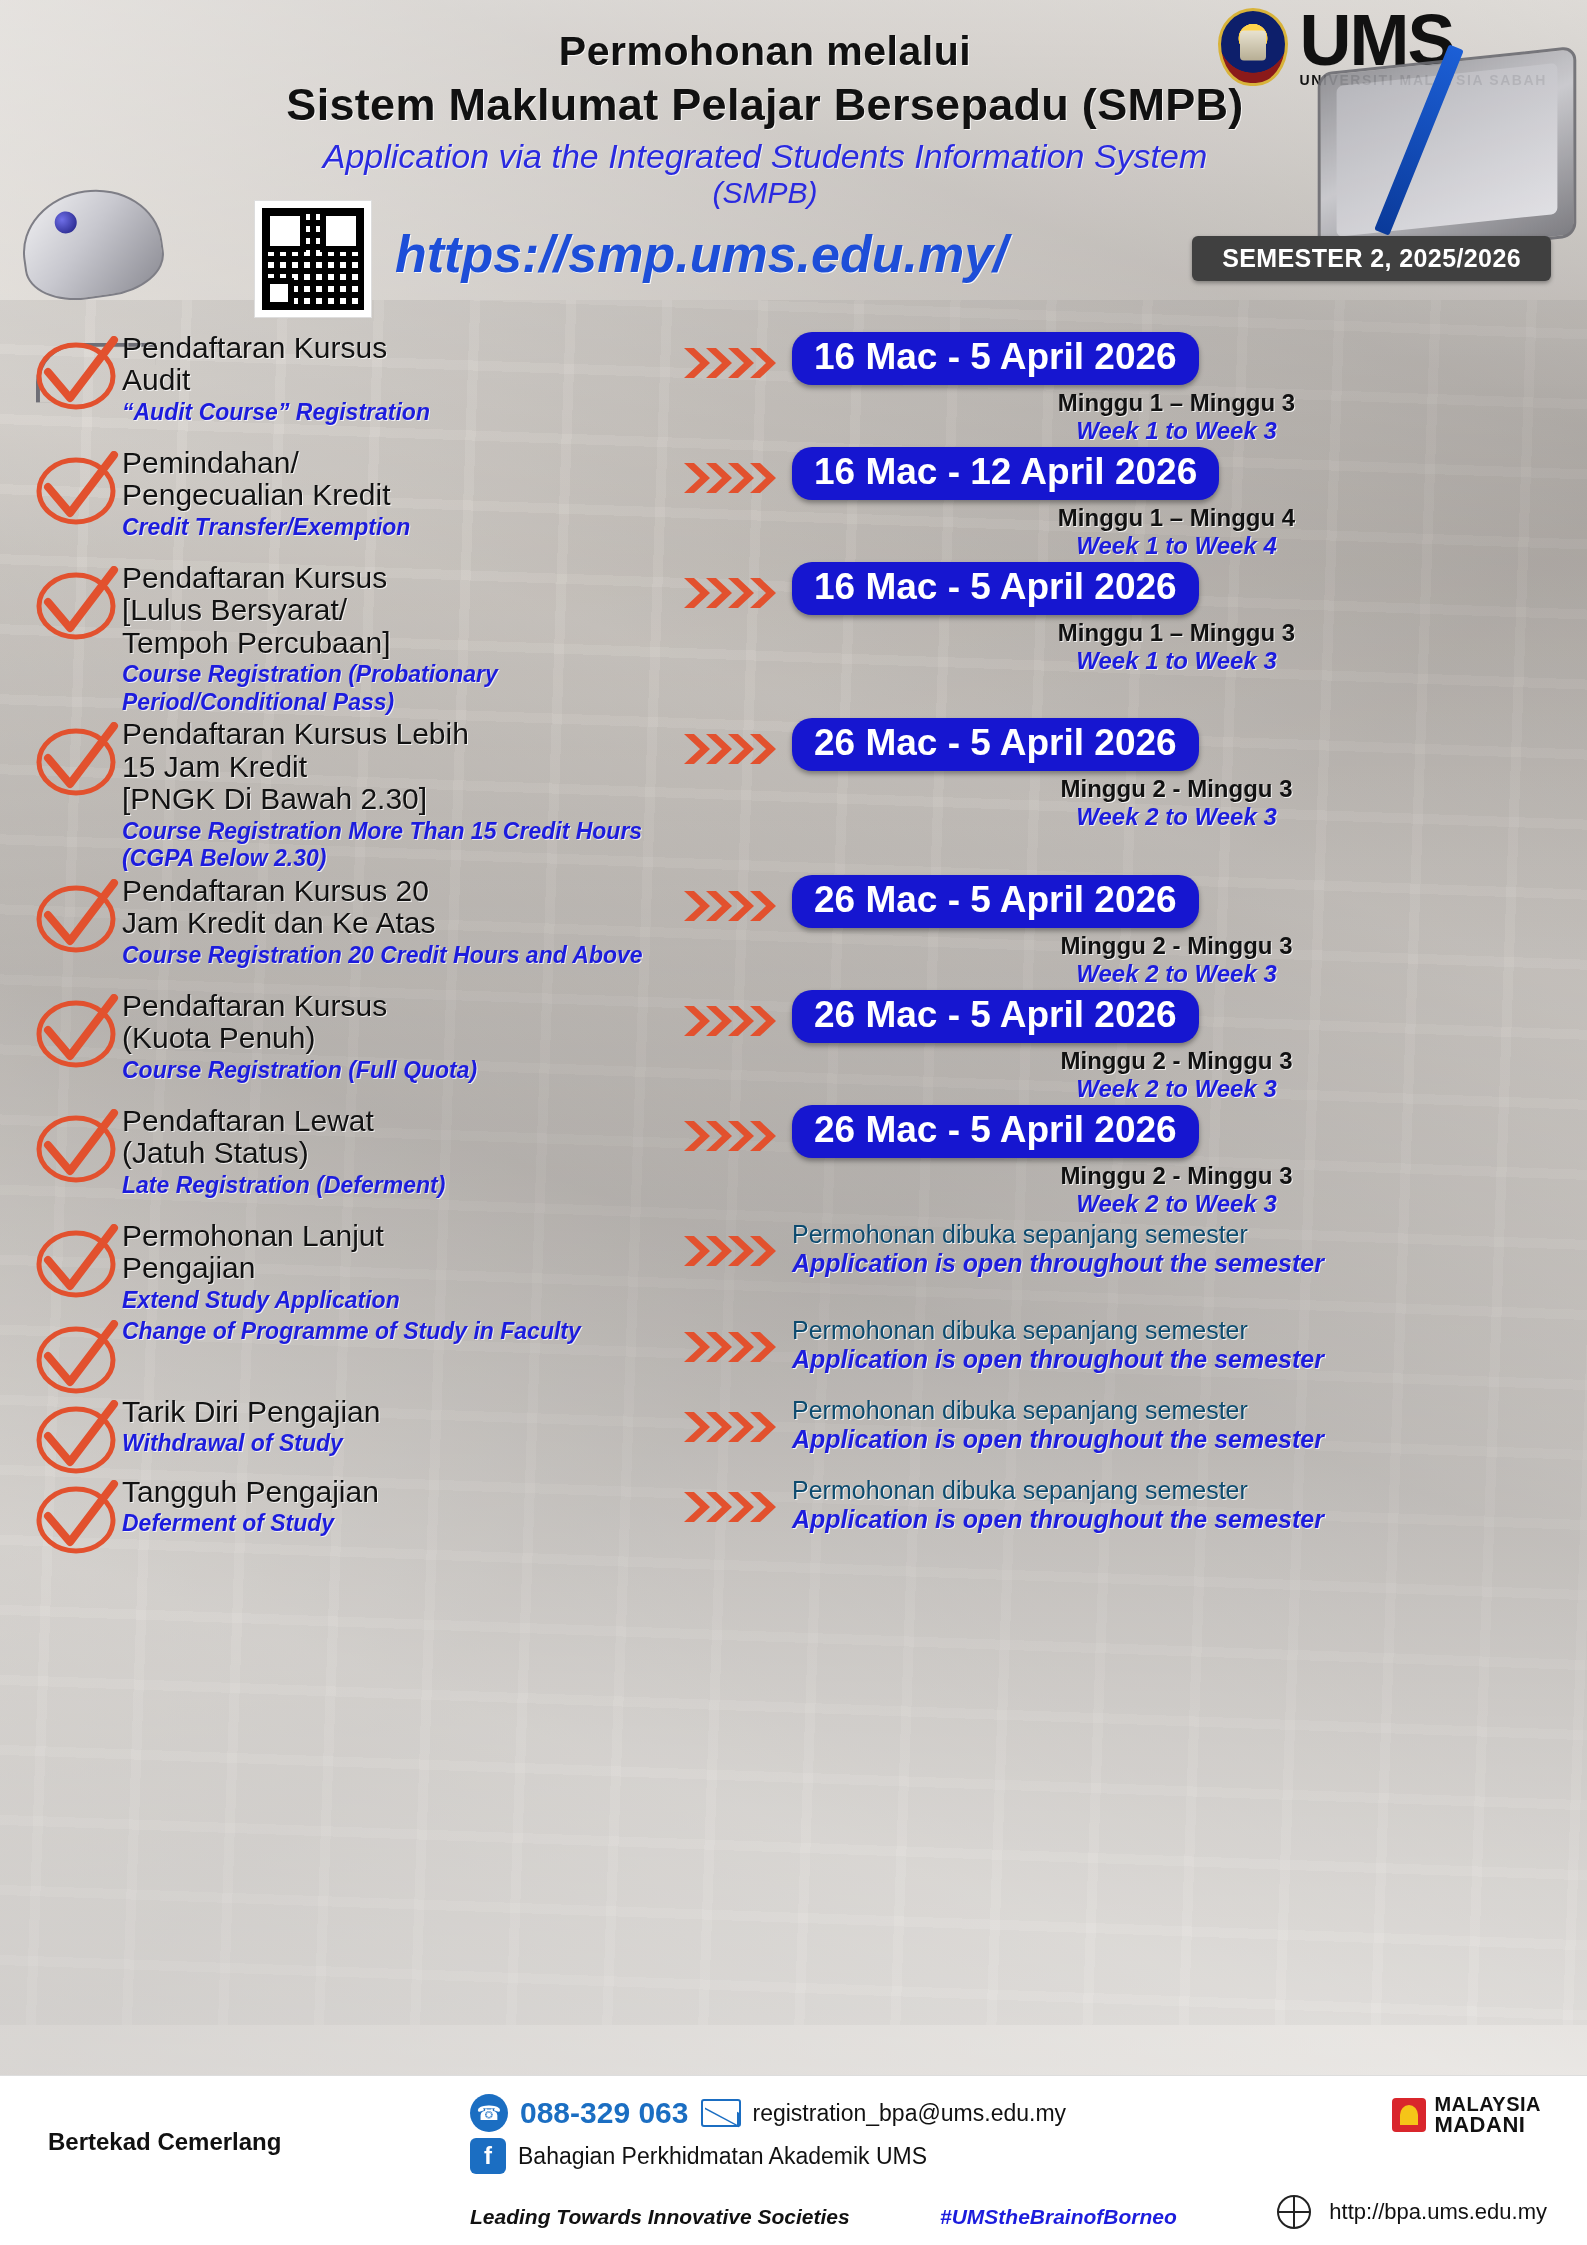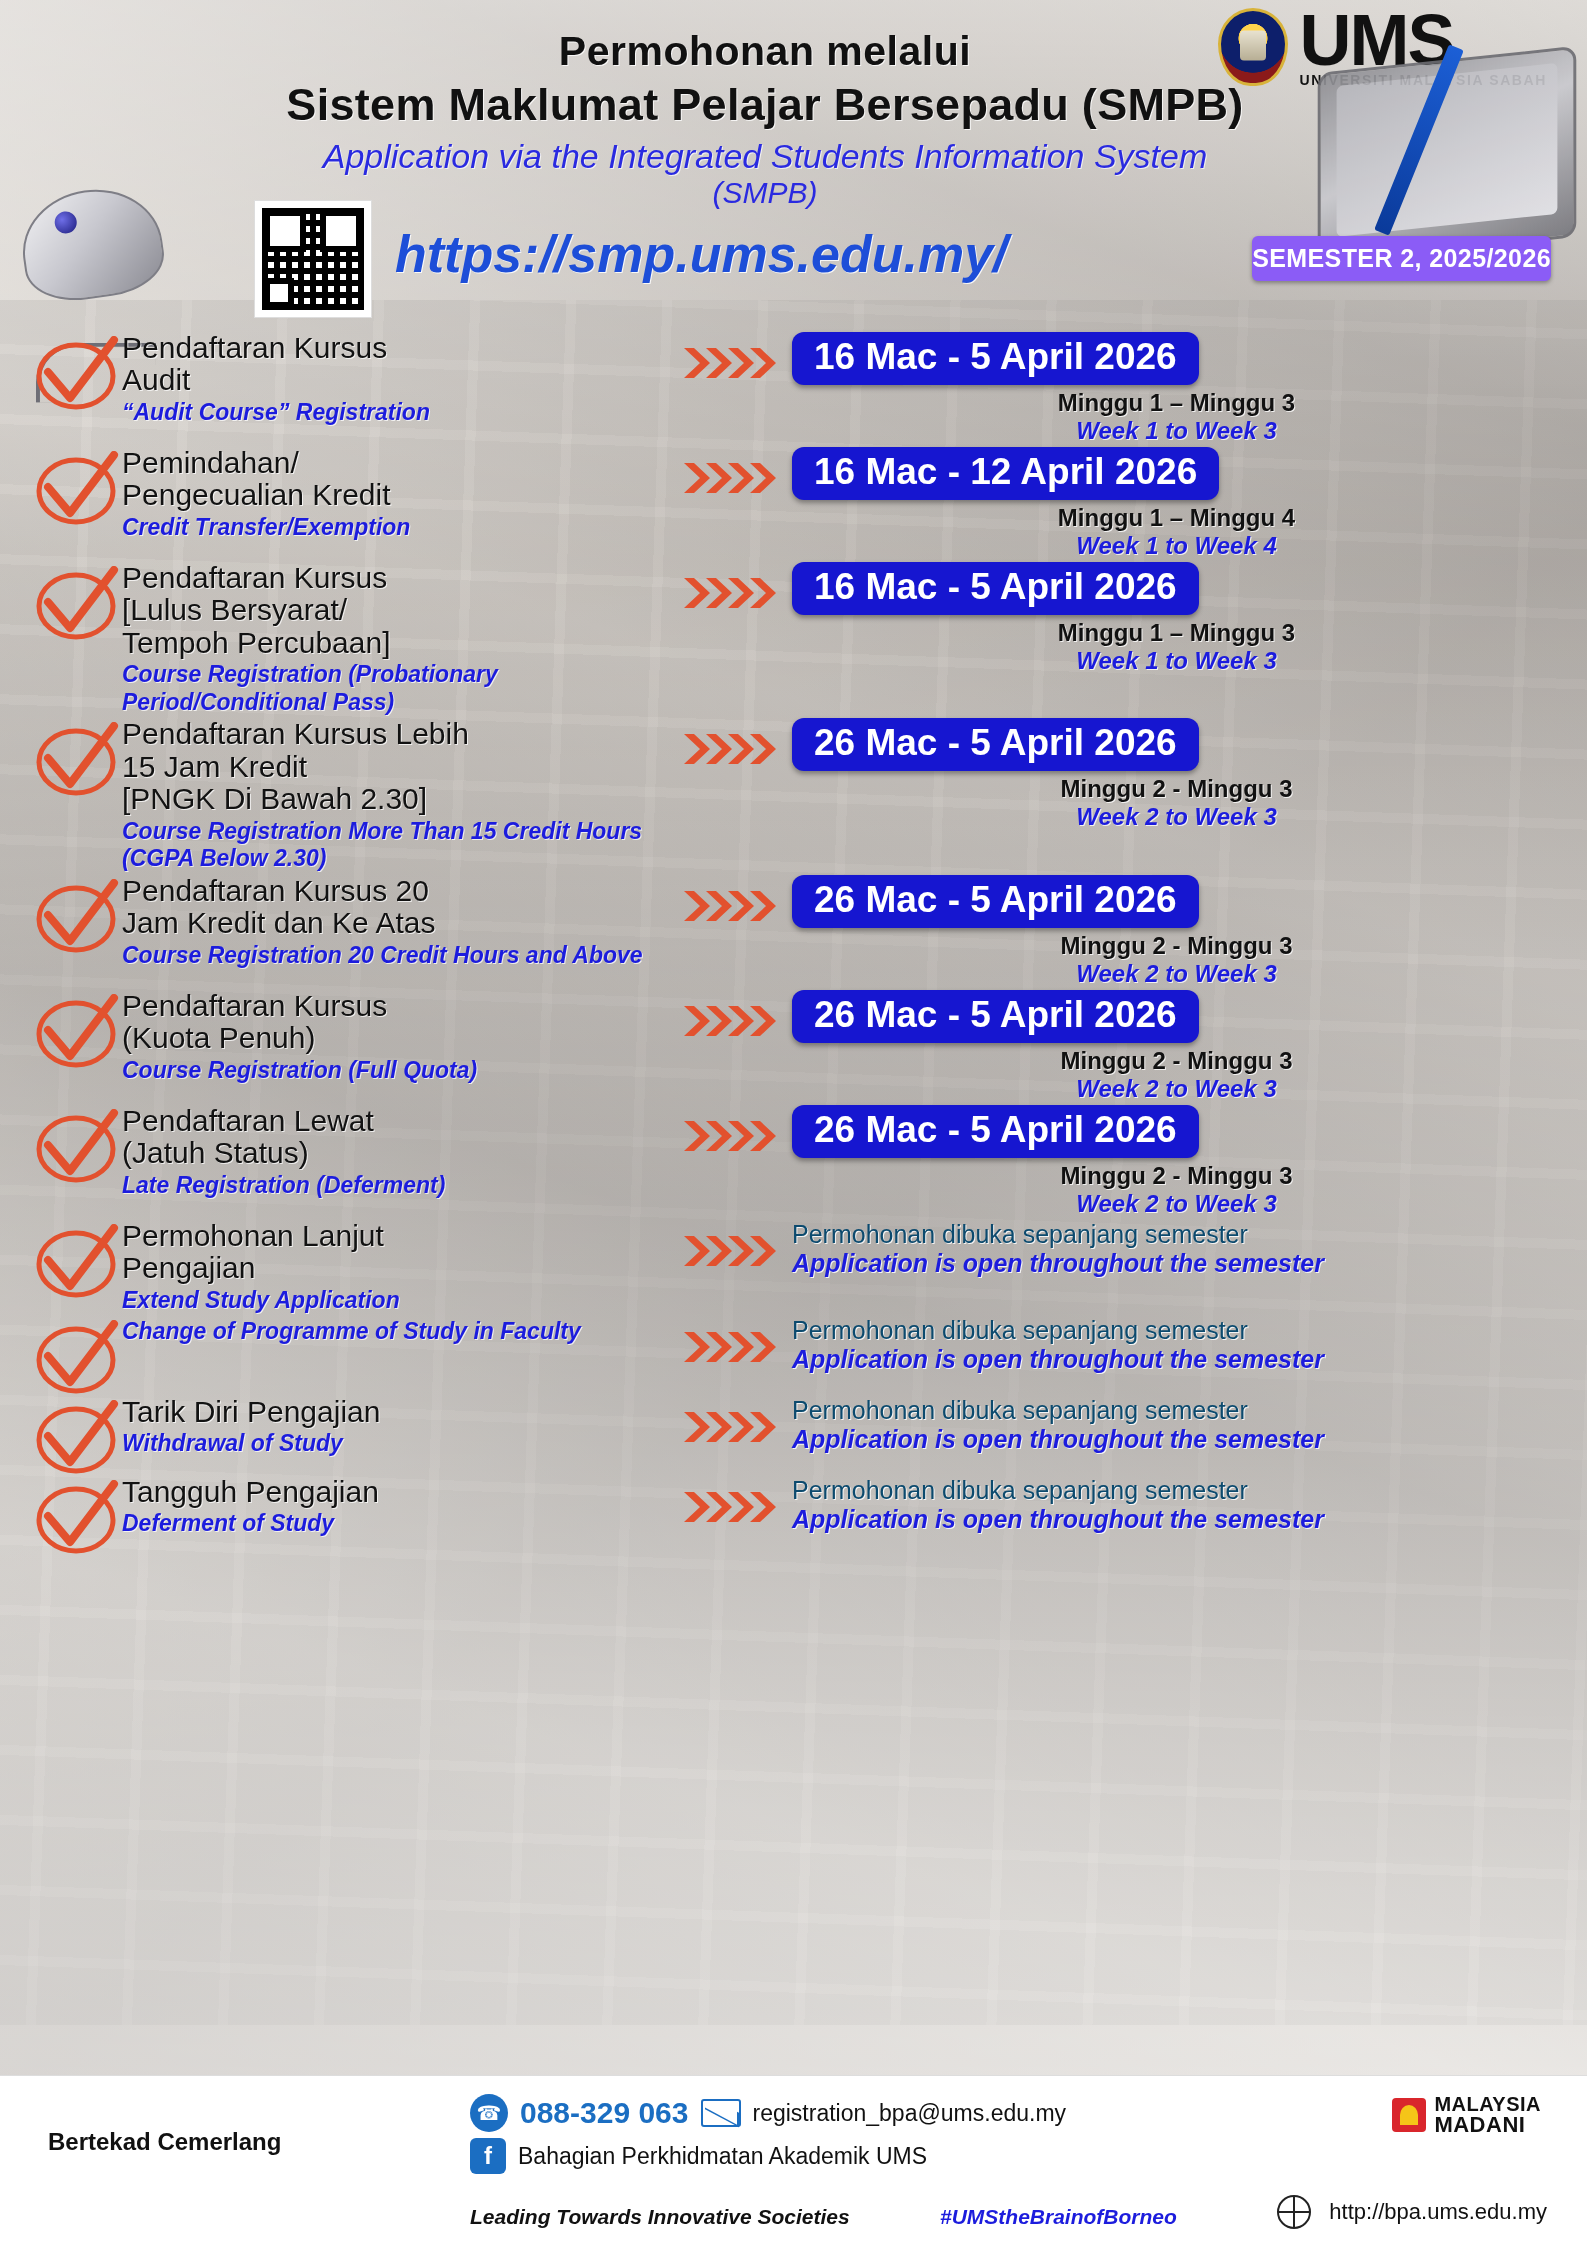--- a/index.html
+++ b/index.html
@@ -104,22 +104,22 @@
   .qr-inner:before{ left:2px; top:2px; }
   .qr-inner:after{ right:2px; top:2px; }
   .qr-bl{ position:absolute; left:2px; bottom:2px; width:30px; height:30px; border:6px solid #000; background:#fff;}
   .url {
     position: absolute; left: 395px; top: 224px;
     font-size: 52px; font-weight: bold; color: #1d4ed8; font-style: italic;
     text-shadow: 1px 1px 0 rgba(255,255,255,.85);
   }
   .semester {
     position: absolute; right: 36px; top: 236px;
-    background: #8b5cf6; color: #fff; font-weight: bold; font-size: 25px;
-    padding: 8px 0; border-radius: 6px; letter-spacing: .4px;
+    background: #404040; color: #fff; font-weight: bold; font-size: 25px;
+    padding: 8px 30px; border-radius: 6px; letter-spacing: .4px;
     box-shadow: 0 2px 4px rgba(0,0,0,.35);
   }
   .mouse{
     position:absolute; left: 22px; top: 190px; width: 140px; height: 108px;
     background: linear-gradient(135deg,#f2f2f4 0%, #c8c8cf 45%, #8a8a92 100%);
     border-radius: 56% 56% 46% 46% / 62% 62% 38% 38%;
     border: 2px solid #7e7e86;
     transform: rotate(-8deg);
   }
   .mouse:before{
@@ -146,21 +146,21 @@
   }
   .lbl-en {
     font-size: 23px; color: #1c1cdd; font-style: italic; font-weight: bold; line-height: 1.2;
     margin-top: 2px; text-shadow: 1px 1px 0 rgba(255,255,255,.75);
   }
   .arrows { flex: 0 0 110px; padding-top: 16px; display: flex; gap: -6px; }
   .arrow-svg { display:block; }
   .dates { flex: 1; padding-top: 2px; }
   .date-pill {
     display: inline-block; background: #1616d0; color: #fff;
-    font-size: 37px; font-weight: bold; padding: 4px 22px 7px; border-radius: 12px;
+    font-size: 37px; font-weight: bold; padding: 4px 22px 7px; border-radius: 20px;
     box-shadow: 0 3px 5px rgba(0,0,0,.35);
     white-space: nowrap;
   }
   .wk-ms {
     font-size: 24px; font-weight: bold; color: #111; text-align: center; margin-top: 4px;
     text-shadow: 1px 1px 0 rgba(255,255,255,.8);
   }
   .wk-en {
     font-size: 24px; font-style: italic; font-weight: bold; color: #1c1cdd; text-align: center;
     text-shadow: 1px 1px 0 rgba(255,255,255,.8);

